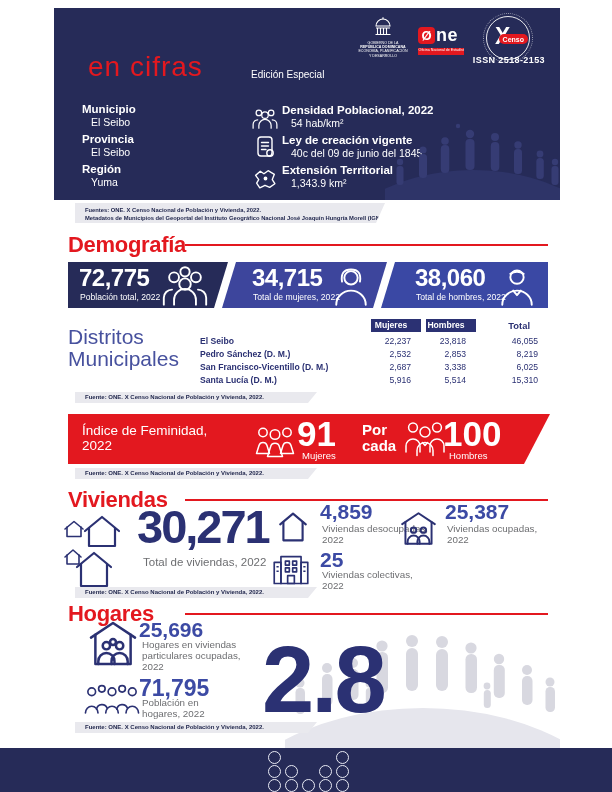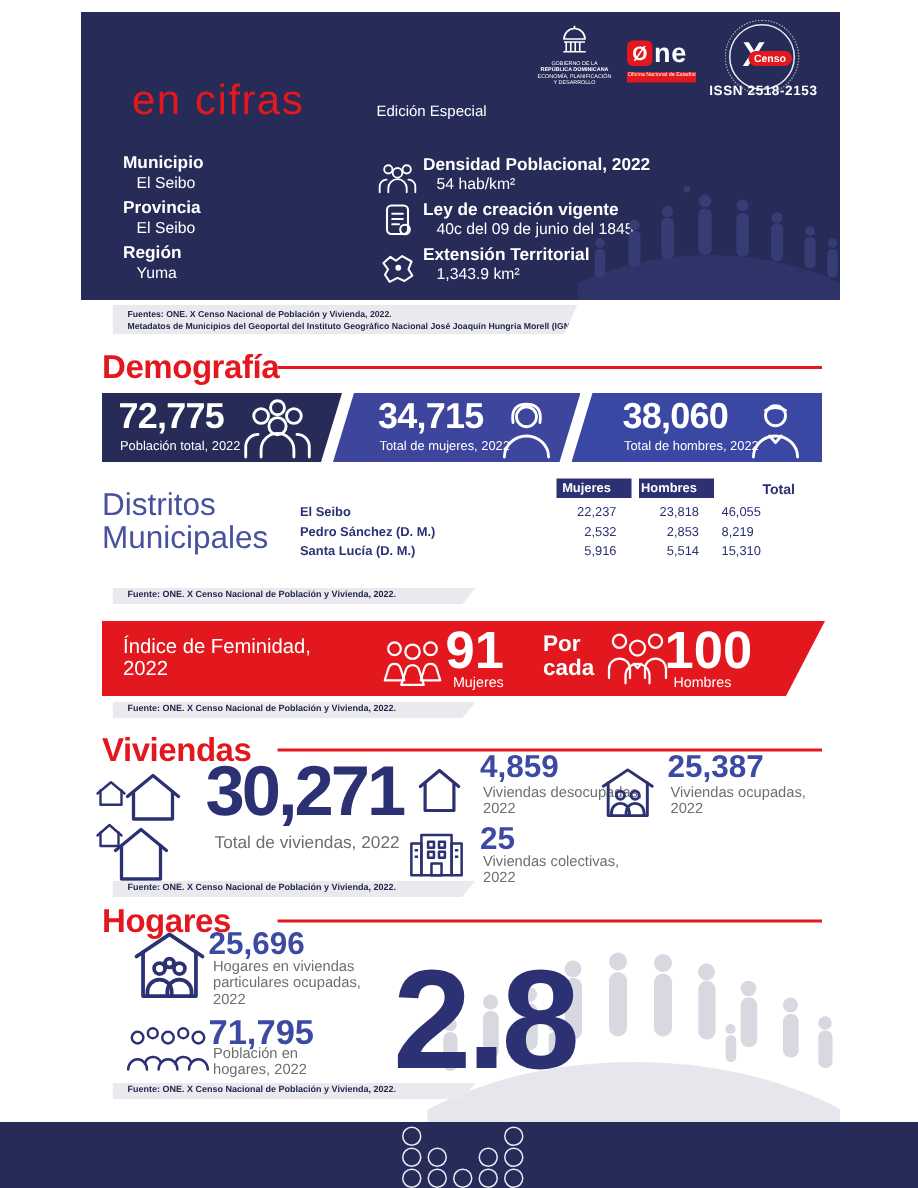--- a/index.html
+++ b/index.html
@@ -67,21 +67,21 @@
 
   
   .dist-title { position:absolute; left:68px; top:326px; font-size:21px; color:#47519e; line-height:22px; }
   .dtable { position:absolute; left:200px; top:319px; width:348px; font-size:8.6px; color:#2b3173; }
   .dt-row { display:grid; grid-template-columns:166px 50px 50px 62px; column-gap:5px; height:13px; align-items:center; }
   .dt-head { margin-bottom:2px; }
   .dt-head .c-muj, .dt-head .c-hom { background:#2b3173; color:#fff; text-align:center; font-weight:bold; line-height:13px; height:13px; }
   .dt-head .c-tot { font-weight:bold; text-align:right; padding-right:13px; font-size:9.4px; }
   .c-name { font-weight:bold; white-space:nowrap; }
   .c-muj, .c-hom { text-align:right; padding-right:10px; }
-  .c-tot { padding-right:5px; }
+  .c-tot { text-align:right; padding-right:5px; }
 
   
   .fem { position:absolute; left:68px; top:414px; width:482px; height:50px; background:#e3181f; color:#fff;
          clip-path:polygon(0 0,100% 0,calc(100% - 26px) 100%,0 100%); }
   .fem-title { position:absolute; left:14px; top:9px; font-size:13.5px; width:145px; line-height:15px; }
   .fem-wicon { position:absolute; left:186px; top:9px; }
   .fem-91 { position:absolute; left:229px; top:0; font-size:35px; font-weight:bold; }
   .fem-muj { position:absolute; left:234px; top:36px; font-size:9.5px; }
   .fem-per { position:absolute; left:294px; top:8px; font-size:15px; font-weight:bold; width:42px; line-height:16px; }
   .fem-micon { position:absolute; left:335px; top:5px; }
@@ -297,20 +297,26 @@
       <div class="c-name">El Seibo</div>
       <div class="c-muj">22,237</div>
       <div class="c-hom">23,818</div>
       <div class="c-tot">46,055</div>
     </div>
     <div class="dt-row">
       <div class="c-name">Pedro Sánchez (D. M.)</div>
       <div class="c-muj">2,532</div>
       <div class="c-hom">2,853</div>
       <div class="c-tot">8,219</div>
+    </div>
+    <div class="dt-row">
+      <div class="c-name">San Francisco-Vicentillo (D. M.)</div>
+      <div class="c-muj">2,687</div>
+      <div class="c-hom">3,338</div>
+      <div class="c-tot">6,025</div>
     </div>
     <div class="dt-row">
       <div class="c-name">Santa Lucía (D. M.)</div>
       <div class="c-muj">5,916</div>
       <div class="c-hom">5,514</div>
       <div class="c-tot">15,310</div>
     </div>
   </div>
 
   <div class="srcbar src-sm src2">Fuente: ONE. X Censo Nacional de Población y Vivienda, 2022.</div>

